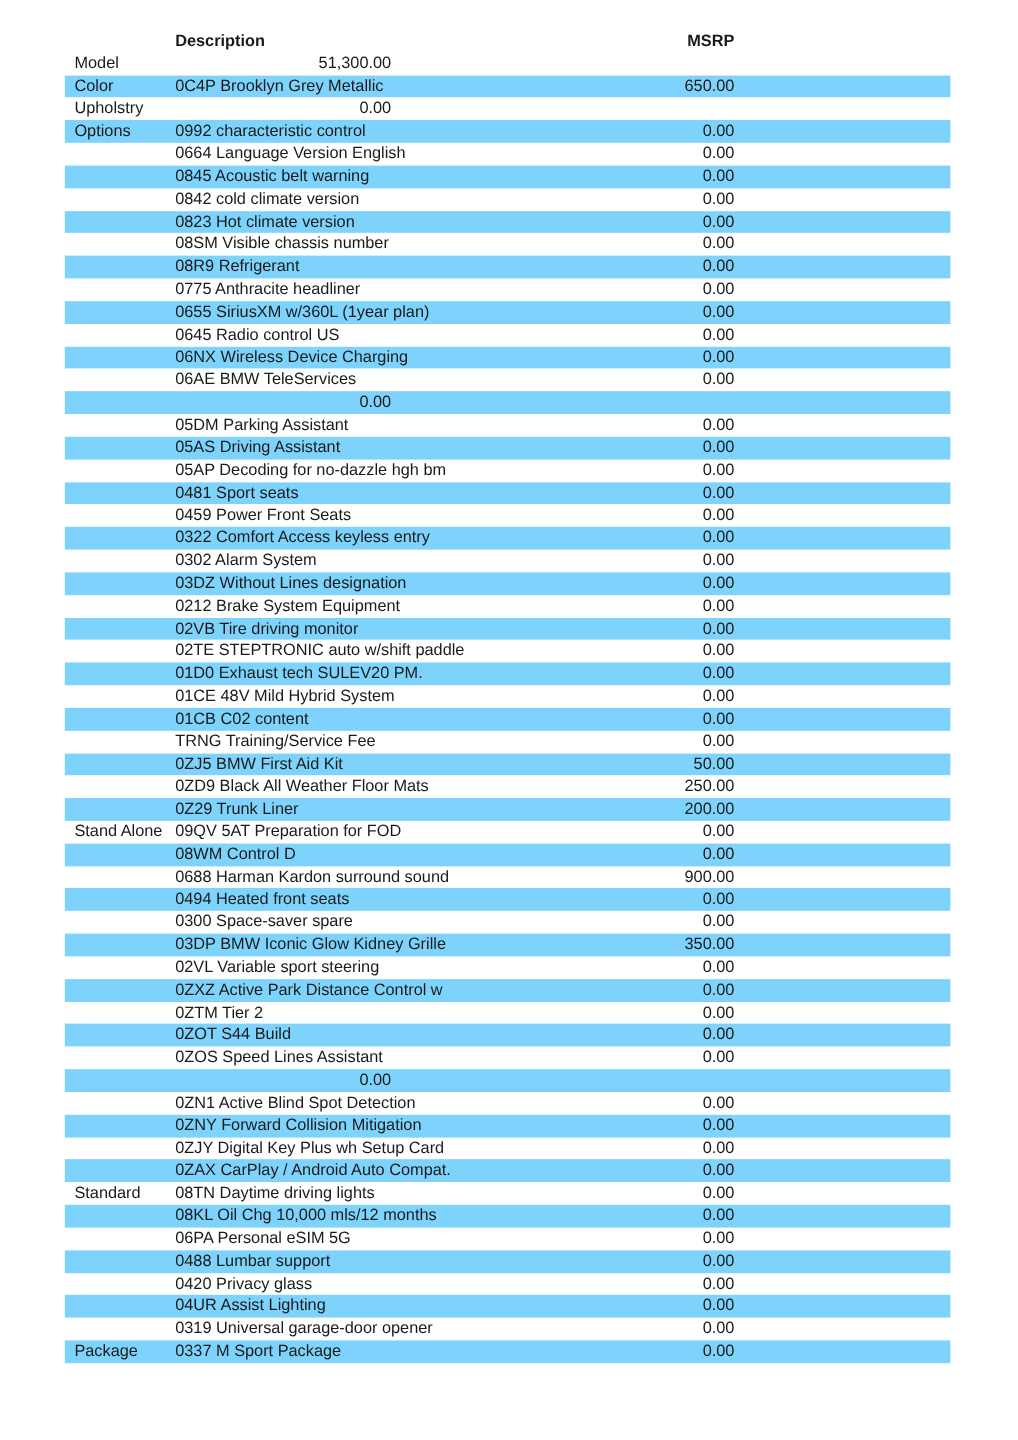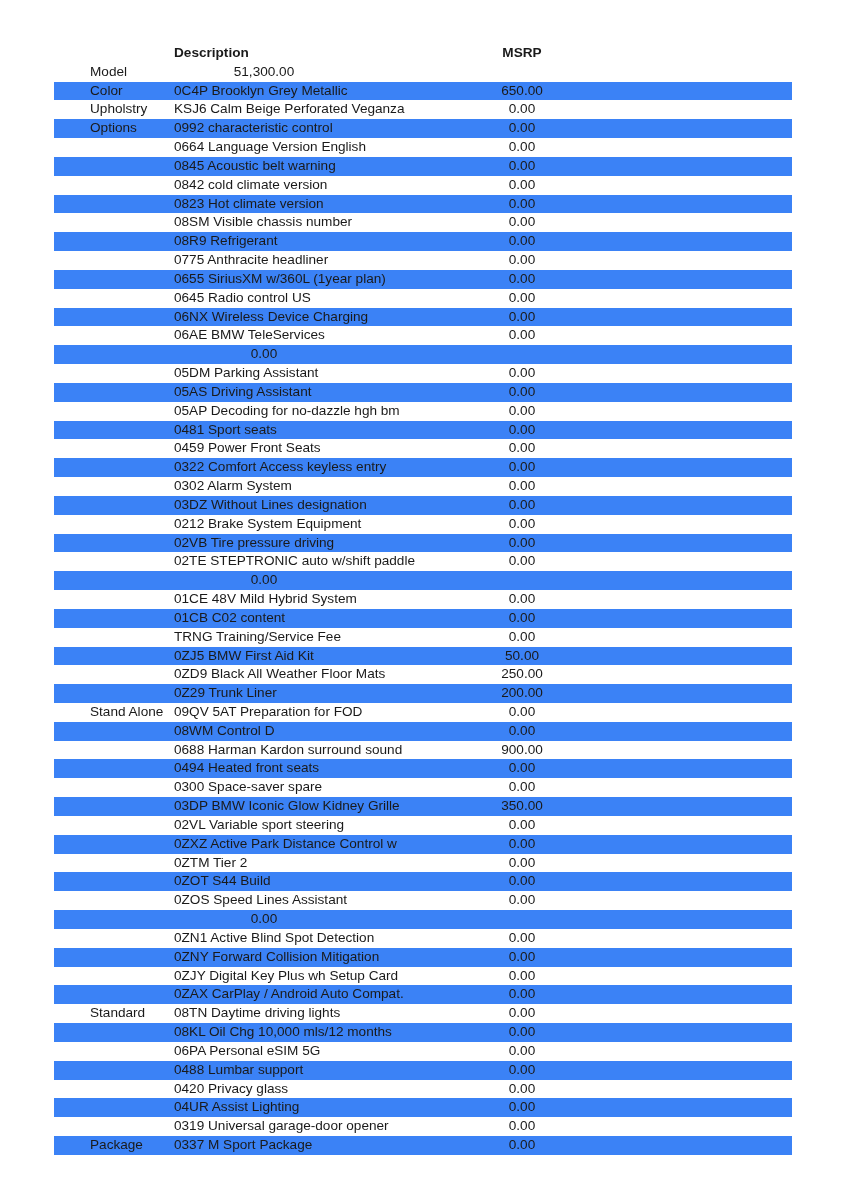--- a/index.html
+++ b/index.html
@@ -7,50 +7,49 @@
     position: relative;
     width: 848px;
     height: 1200px;
     background: #ffffff;
     overflow: hidden;
     font-family: "Liberation Sans", sans-serif;
   }
   .pricing-table {
     position: absolute;
     left: 54px;
-    top: 44px;
+    top: 25px;
     width: 738px;
   }
   .row {
     display: flex;
     height: 18.84px;
     line-height: 18.84px;
     font-size: 13.6px;
     color: #1a1a1a;
     white-space: nowrap;
   }
-  .row.striped { background: #3b82f6; }
+  .row.striped { background: #7dd3fc; }
   .header-row { font-weight: bold; }
   .cell-cat {
     width: 92px;
     padding-left: 8px;
     box-sizing: border-box;
     overflow: visible;
     flex-shrink: 0;
-    margin-left: 28px;
   }
   .cell-desc {
     flex: 1;
     overflow: visible;
   }
   .cell-msrp {
     width: 360px;
     box-sizing: border-box;
     padding-right: 180px;
-    text-align: center;
+    text-align: right;
     flex-shrink: 0;
   }
 </style>
 </head>
 <body>
 
 <div class="page">
   <div class="pricing-table">
     <div class="row header-row">
       <div class="cell-cat"></div>
@@ -62,21 +61,20 @@
           <div class="cell-cat">Model</div>
           <div class="cell-msrp">51,300.00</div>
         </div>
         <div class="row striped">
           <div class="cell-cat">Color</div>
           <div class="cell-desc">0C4P Brooklyn Grey Metallic</div>
           <div class="cell-msrp">650.00</div>
         </div>
         <div class="row">
           <div class="cell-cat">Upholstry</div>
-          <div class="cell-desc">KSJ6 Calm Beige Perforated Veganza</div>
           <div class="cell-msrp">0.00</div>
         </div>
         <div class="row striped">
           <div class="cell-cat">Options</div>
           <div class="cell-desc">0992 characteristic control</div>
           <div class="cell-msrp">0.00</div>
         </div>
         <div class="row">
           <div class="cell-cat"></div>
           <div class="cell-desc">0664 Language Version English</div>
@@ -176,30 +174,31 @@
           <div class="cell-desc">03DZ Without Lines designation</div>
           <div class="cell-msrp">0.00</div>
         </div>
         <div class="row">
           <div class="cell-cat"></div>
           <div class="cell-desc">0212 Brake System Equipment</div>
           <div class="cell-msrp">0.00</div>
         </div>
         <div class="row striped">
           <div class="cell-cat"></div>
-          <div class="cell-desc">02VB Tire pressure driving</div>
+          <div class="cell-desc">02VB Tire driving monitor</div>
           <div class="cell-msrp">0.00</div>
         </div>
         <div class="row">
           <div class="cell-cat"></div>
           <div class="cell-desc">02TE STEPTRONIC auto w/shift paddle</div>
           <div class="cell-msrp">0.00</div>
         </div>
         <div class="row striped">
           <div class="cell-cat"></div>
+          <div class="cell-desc">01D0 Exhaust tech SULEV20 PM.</div>
           <div class="cell-msrp">0.00</div>
         </div>
         <div class="row">
           <div class="cell-cat"></div>
           <div class="cell-desc">01CE 48V Mild Hybrid System</div>
           <div class="cell-msrp">0.00</div>
         </div>
         <div class="row striped">
           <div class="cell-cat"></div>
           <div class="cell-desc">01CB C02 content</div>

